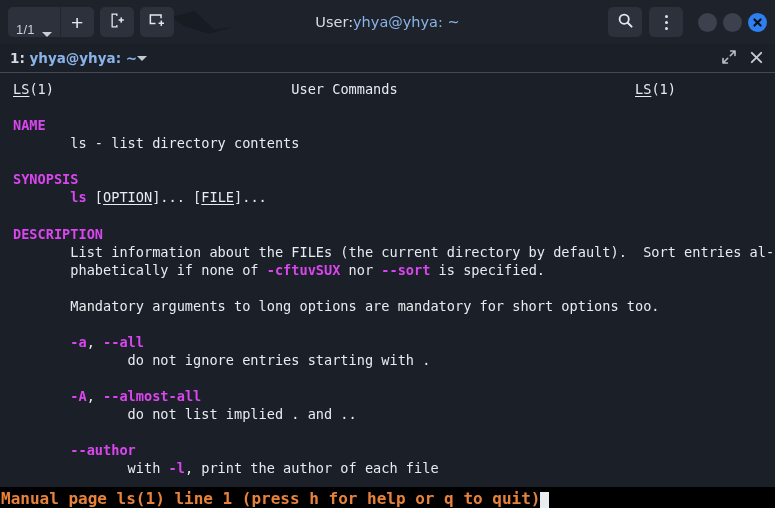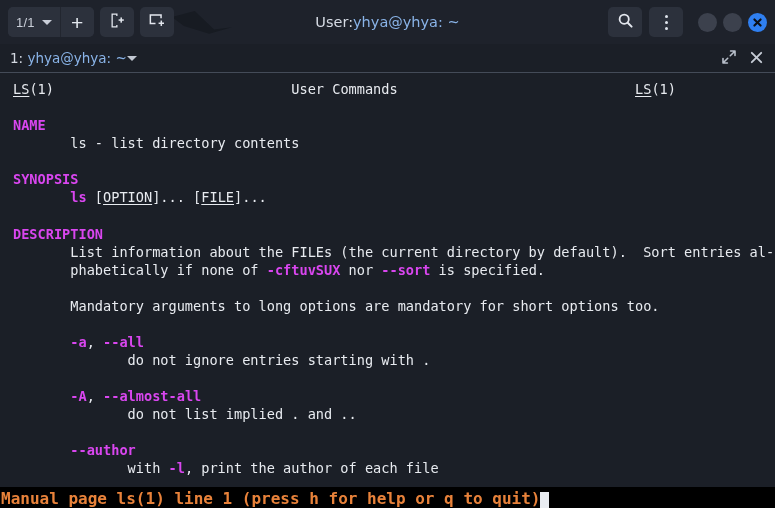--- a/index.html
+++ b/index.html
@@ -51,21 +51,21 @@
     height: 30px;
     min-width: 34px;
     display: flex; align-items: center; justify-content: center;
     color: #d8dde6;
     border-radius: 5px;
     padding: 0 8px;
     cursor: pointer;
     font-family: "Liberation Sans", sans-serif;
   }
   .btn-group .tb-btn { border-radius: 0; }
-  .btn-group .tb-btn:first-child { border-radius: 5px 0 0 5px; }
+  .btn-group .tb-btn:first-child { border-radius: 5px 0 0 5px; align-items: flex-end; }
   .btn-group .tb-btn:last-child { border-radius: 0 5px 5px 0; border-left: 1px solid #22262f; }
   .sess-label {
     font-size: 13px; color: #c9ced8;
     letter-spacing: .2px;
   }
   .caret-dn {
     width: 0; height: 0;
     border-left: 5px solid transparent;
     border-right: 5px solid transparent;
     border-top: 5px solid #c9ced8;
@@ -112,20 +112,21 @@
     display: flex; align-items: center;
     border-bottom: 1px solid #444b58;
     padding: 0 8px 0 6px;
   }
   .tab-item {
     display: flex; align-items: center; gap: 0;
     font-size: 13.5px;
     color: #d3d8e1;
     padding: 0 4px;
     cursor: pointer;
+    font-weight: bold;
   }
   .tab-item .accent { color: #8ab4e8; }
   .tab-caret {
     width: 0; height: 0;
     border-left: 5px solid transparent;
     border-right: 5px solid transparent;
     border-top: 5px solid #c2c8d2;
   }
   .tab-right { margin-left: auto; display: flex; align-items: center; gap: 14px; padding-right: 4px; }
   .tb-ico { cursor: pointer; display: block; }

